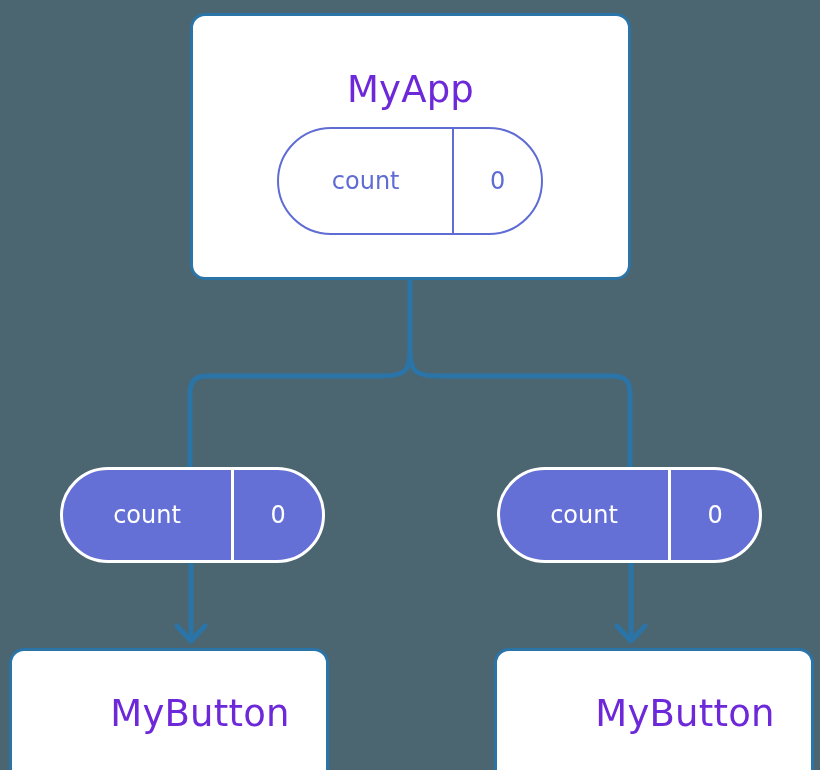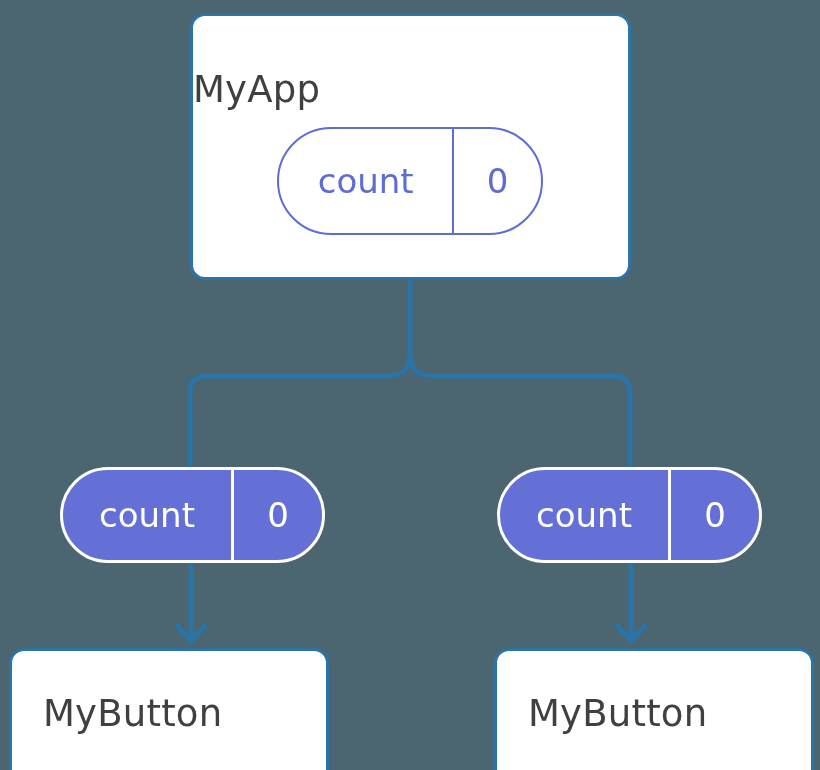--- a/index.html
+++ b/index.html
@@ -33,22 +33,22 @@
     box-sizing: border-box;
     background: #ffffff;
     border: 3px solid #2a74a8;
     border-radius: 15px;
     z-index: 2;
   }
   .node-title {
     position: absolute;
     left: 0;
     width: 100%;
-    text-align: left;
-    color: #404040;
+    text-align: center;
+    color: #6d28d9;
     font-size: 37px;
     letter-spacing: 0.2px;
     white-space: nowrap;
   }
 
   
   #app-box {
     left: 190px;
     top: 13px;
     width: 441px;
@@ -91,21 +91,21 @@
     display: flex;
     align-items: stretch;
     border-radius: 999px;
     z-index: 3;
     overflow: hidden;
   }
   .pill-key, .pill-val {
     display: flex;
     align-items: center;
     justify-content: center;
-    font-size: 34px;
+    font-size: 24px;
     box-sizing: border-box;
   }
 
   
   .state-pill.outlined {
     border: 2px solid #5f6cd4;
     background: #ffffff;
   }
   .state-pill.outlined .pill-key {
     color: #5f6cd4;

